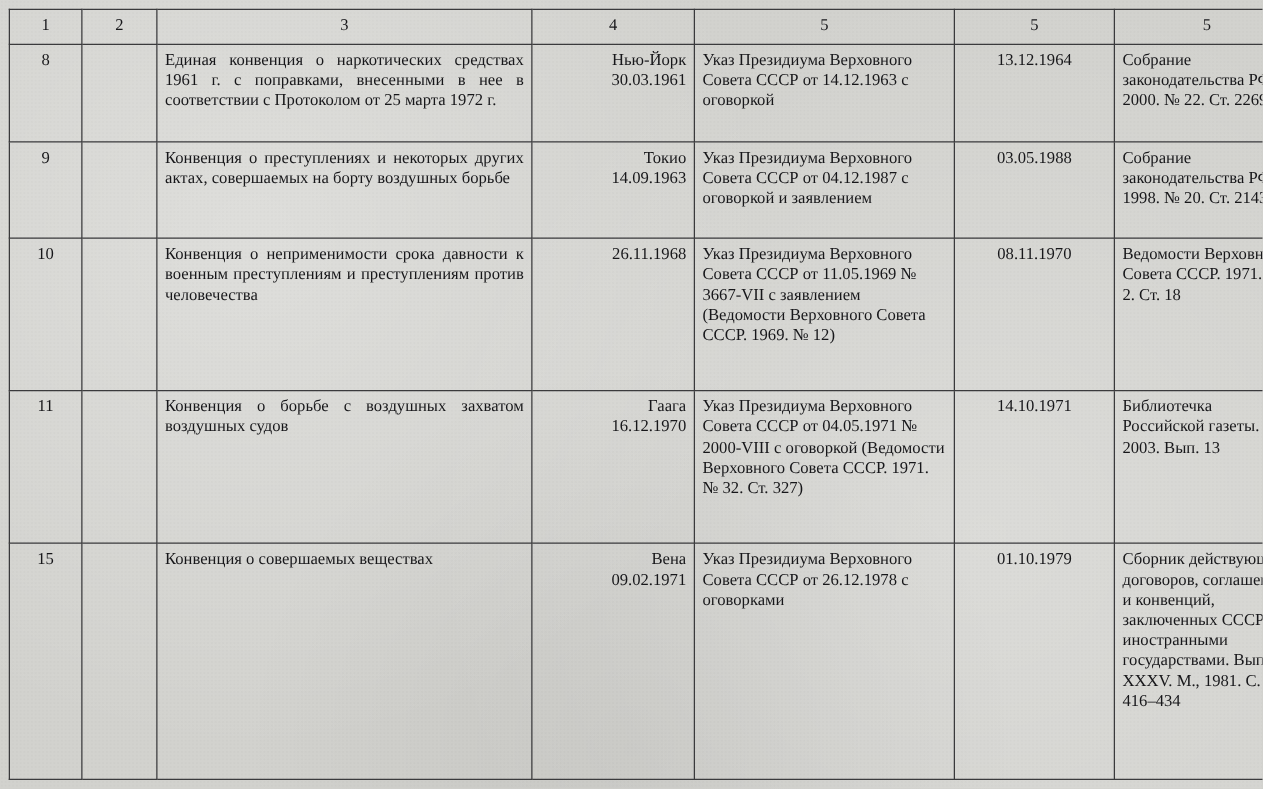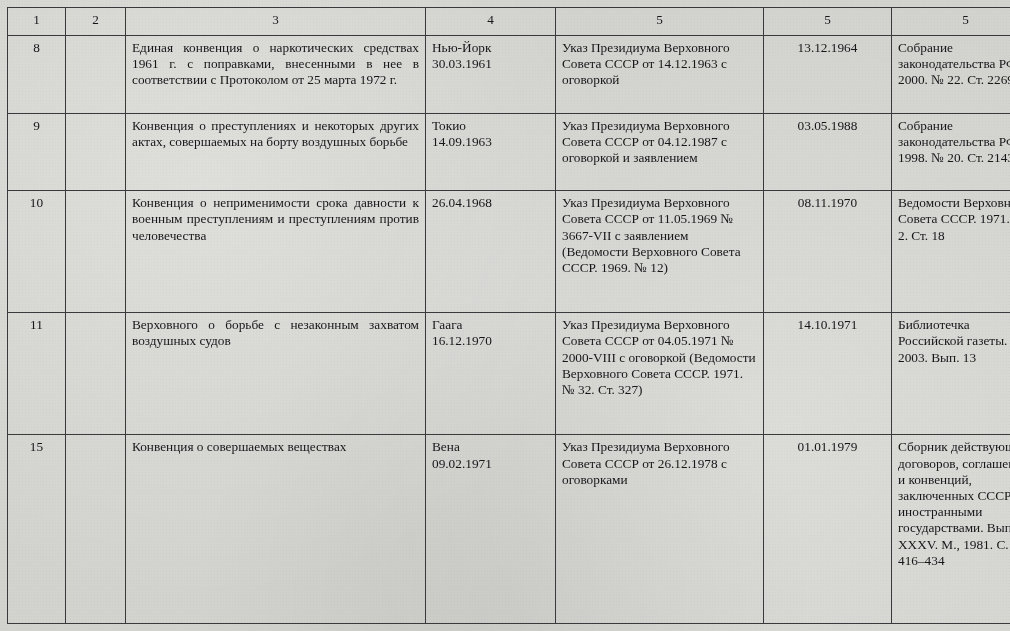--- a/index.html
+++ b/index.html
@@ -51,21 +51,21 @@
   }
   .c-num { width: 58px; text-align: center; }
   .c-blank { width: 60px; }
   .c-name { width: 300px; }
   .c-place { width: 130px; text-align: center; }
   .c-act { width: 208px; }
   .c-date { width: 128px; text-align: center; }
   .c-src { width: 148px; }
 
   td.num { text-align: center; }
-  td.place { text-align: left; }
+  td.place { text-align: right; }
   td.date { text-align: center; margin-top: 32px; }
   .just-name { text-align: justify; text-justify: inter-word; }
   
   .grain {
     position: absolute;
     inset: 0;
     pointer-events: none;
     opacity: 0.35;
     background-image:
       radial-gradient(rgba(0,0,0,0.07) 0.5px, rgba(0,0,0,0) 0.6px),
@@ -118,43 +118,43 @@
 14.09.1963</td>
         <td>Указ Президиума Верховного Совета СССР от 04.12.1987 с оговоркой и заявлением</td>
         <td class="date">03.05.1988</td>
         <td>Собрание законодательства РФ. 1998. № 20. Ст. 2143</td>
       </tr>
 
       <tr>
         <td class="num">10</td>
         <td></td>
         <td class="just-name">Конвенция о неприменимости срока давности к военным преступлениям и преступлениям против человечества</td>
-        <td class="place cell-lines" style="white-space:pre-line">26.04.1968</td>
+        <td class="place cell-lines" style="white-space:pre-line">26.11.1968</td>
         <td>Указ Президиума Верховного Совета СССР от 11.05.1969 № 3667-VII с заявлением (Ведомости Верховного Совета СССР. 1969. № 12)</td>
         <td class="date">08.11.1970</td>
         <td>Ведомости Верховного Совета СССР. 1971. № 2. Ст. 18</td>
       </tr>
 
       <tr>
         <td class="num">11</td>
         <td></td>
-        <td class="just-name">Верховного о борьбе с незаконным захватом воздушных судов</td>
+        <td class="just-name">Конвенция о борьбе с воздушных захватом воздушных судов</td>
         <td class="place cell-lines" style="white-space:pre-line">Гаага
 16.12.1970</td>
         <td>Указ Президиума Верховного Совета  СССР от 04.05.1971 № 2000-VIII с оговоркой (Ведомости Верховного Совета СССР. 1971. № 32. Ст. 327)</td>
         <td class="date">14.10.1971</td>
         <td>Библиотечка Российской газеты. 2003. Вып. 13</td>
       </tr>
 
       <tr>
         <td class="num">15</td>
         <td></td>
         <td class="just-name">Конвенция о совершаемых веществах</td>
         <td class="place cell-lines" style="white-space:pre-line">Вена
 09.02.1971</td>
         <td>Указ Президиума Верховного Совета СССР  от 26.12.1978 с оговорками</td>
-        <td class="date">01.01.1979</td>
+        <td class="date">01.10.1979</td>
         <td>Сборник действующих договоров, соглашений и конвенций, заключенных СССР с иностранными государствами. Вып. XXXV. М., 1981. С. 416–434</td>
       </tr>
     </tbody>
   </table>
   <div class="grain"></div>
 </div>
 
 </body></html>

